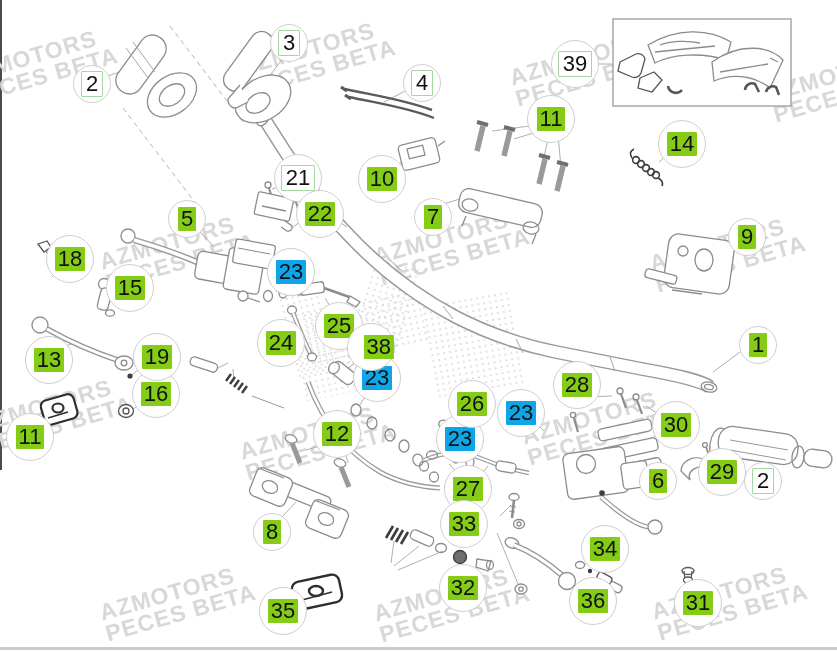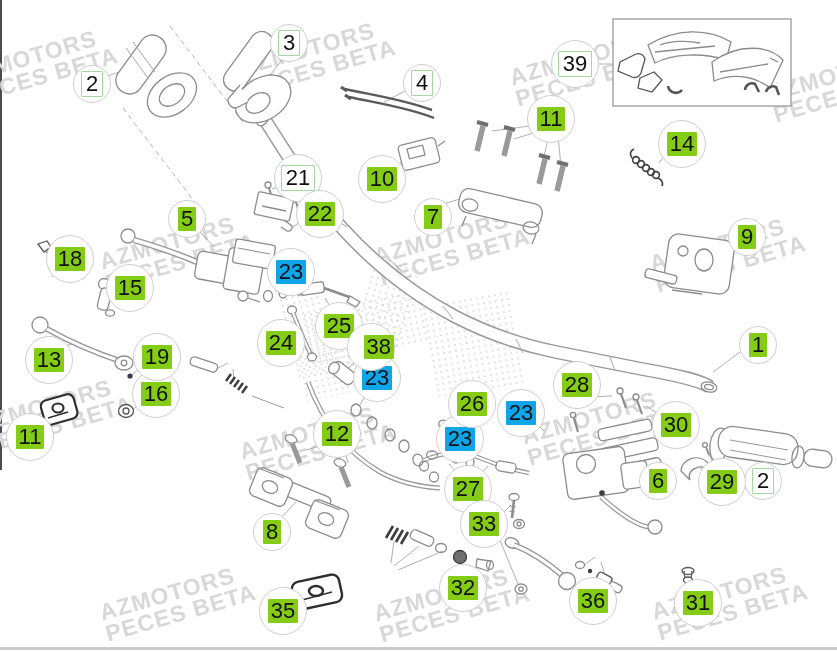--- a/index.html
+++ b/index.html
@@ -507,34 +507,37 @@
     </div>
     <div class="callout yellow c2" style="left: 472px; top: 404px;">
       <span class="hl">26</span>
     </div>
     <div class="callout yellow c2" style="left: 468px; top: 489px;">
       <span class="hl">27</span>
     </div>
     <div class="callout yellow c2" style="left: 577px; top: 385px;">
       <span class="hl">28</span>
     </div>
-    <div class="callout yellow c2" style="left: 722px; top: 482px;">
+    <div class="callout yellow c2" style="left: 722px; top: 472px;">
       <span class="hl">29</span>
     </div>
     <div class="callout yellow c2" style="left: 676px; top: 425px;">
       <span class="hl">30</span>
     </div>
     <div class="callout yellow c2" style="left: 698px; top: 603px;">
       <span class="hl">31</span>
     </div>
     <div class="callout yellow c2" style="left: 463px; top: 588px;">
       <span class="hl">32</span>
     </div>
-    <div class="callout yellow c2" style="left: 484px; top: 524px;">
+    <div class="callout yellow c2" style="left: 464px; top: 524px;">
       <span class="hl">33</span>
+    </div>
+    <div class="callout yellow c2" style="left: 605px; top: 549px;">
+      <span class="hl">34</span>
     </div>
     <div class="callout yellow c2" style="left: 283px; top: 611px;">
       <span class="hl">35</span>
     </div>
     <div class="callout yellow c2" style="left: 593px; top: 601px;">
       <span class="hl">36</span>
     </div>
     <div class="callout yellow c2" style="left: 371px; top: 347px; justify-content: flex-end;">
       <span class="hl">38</span>
     </div>

